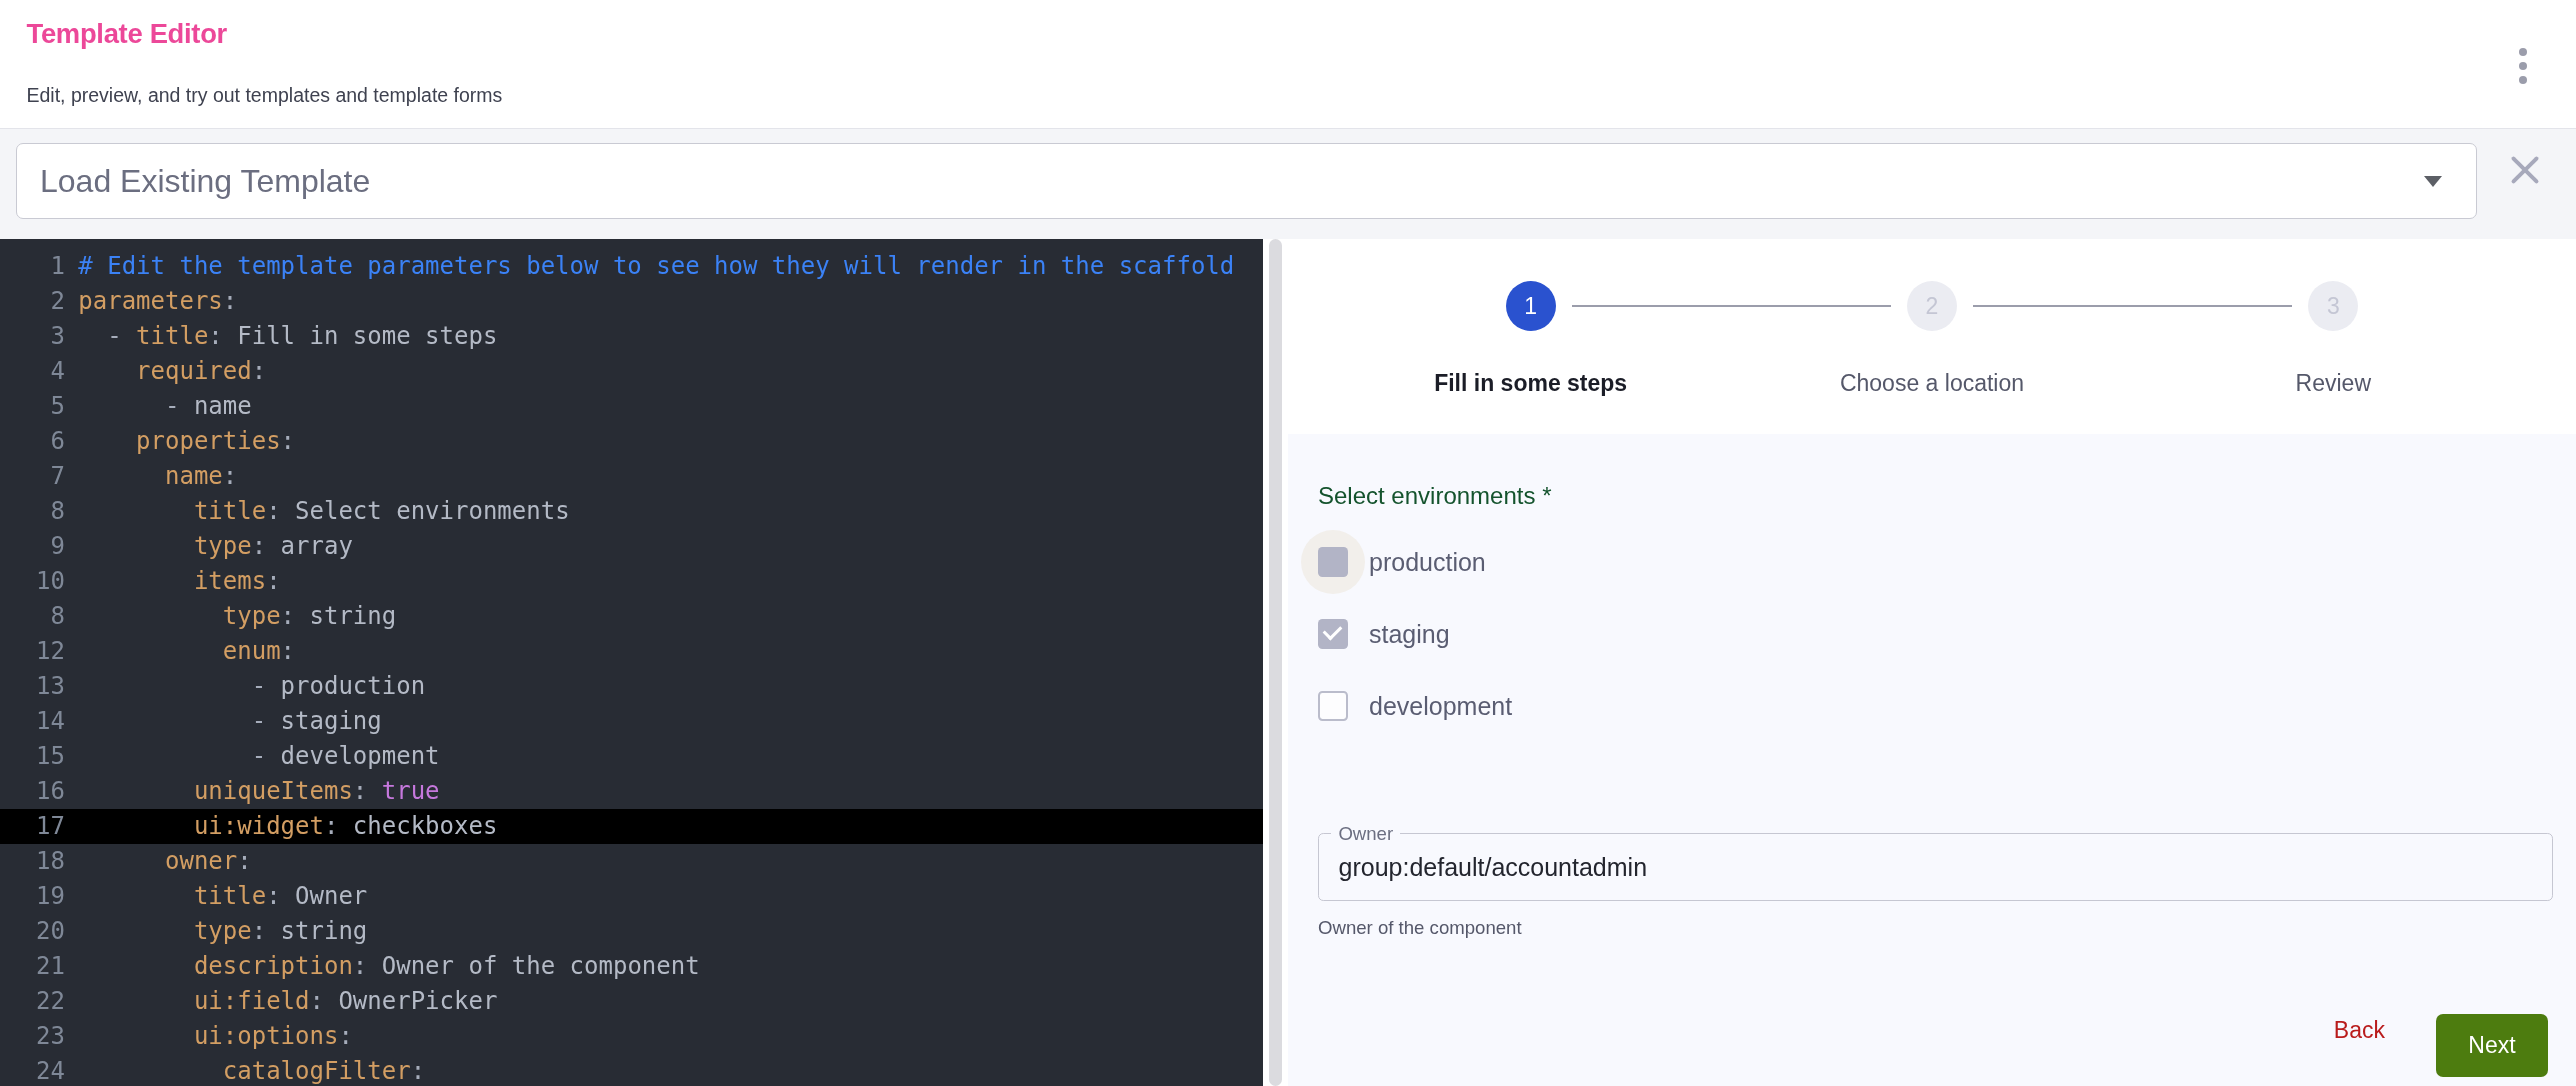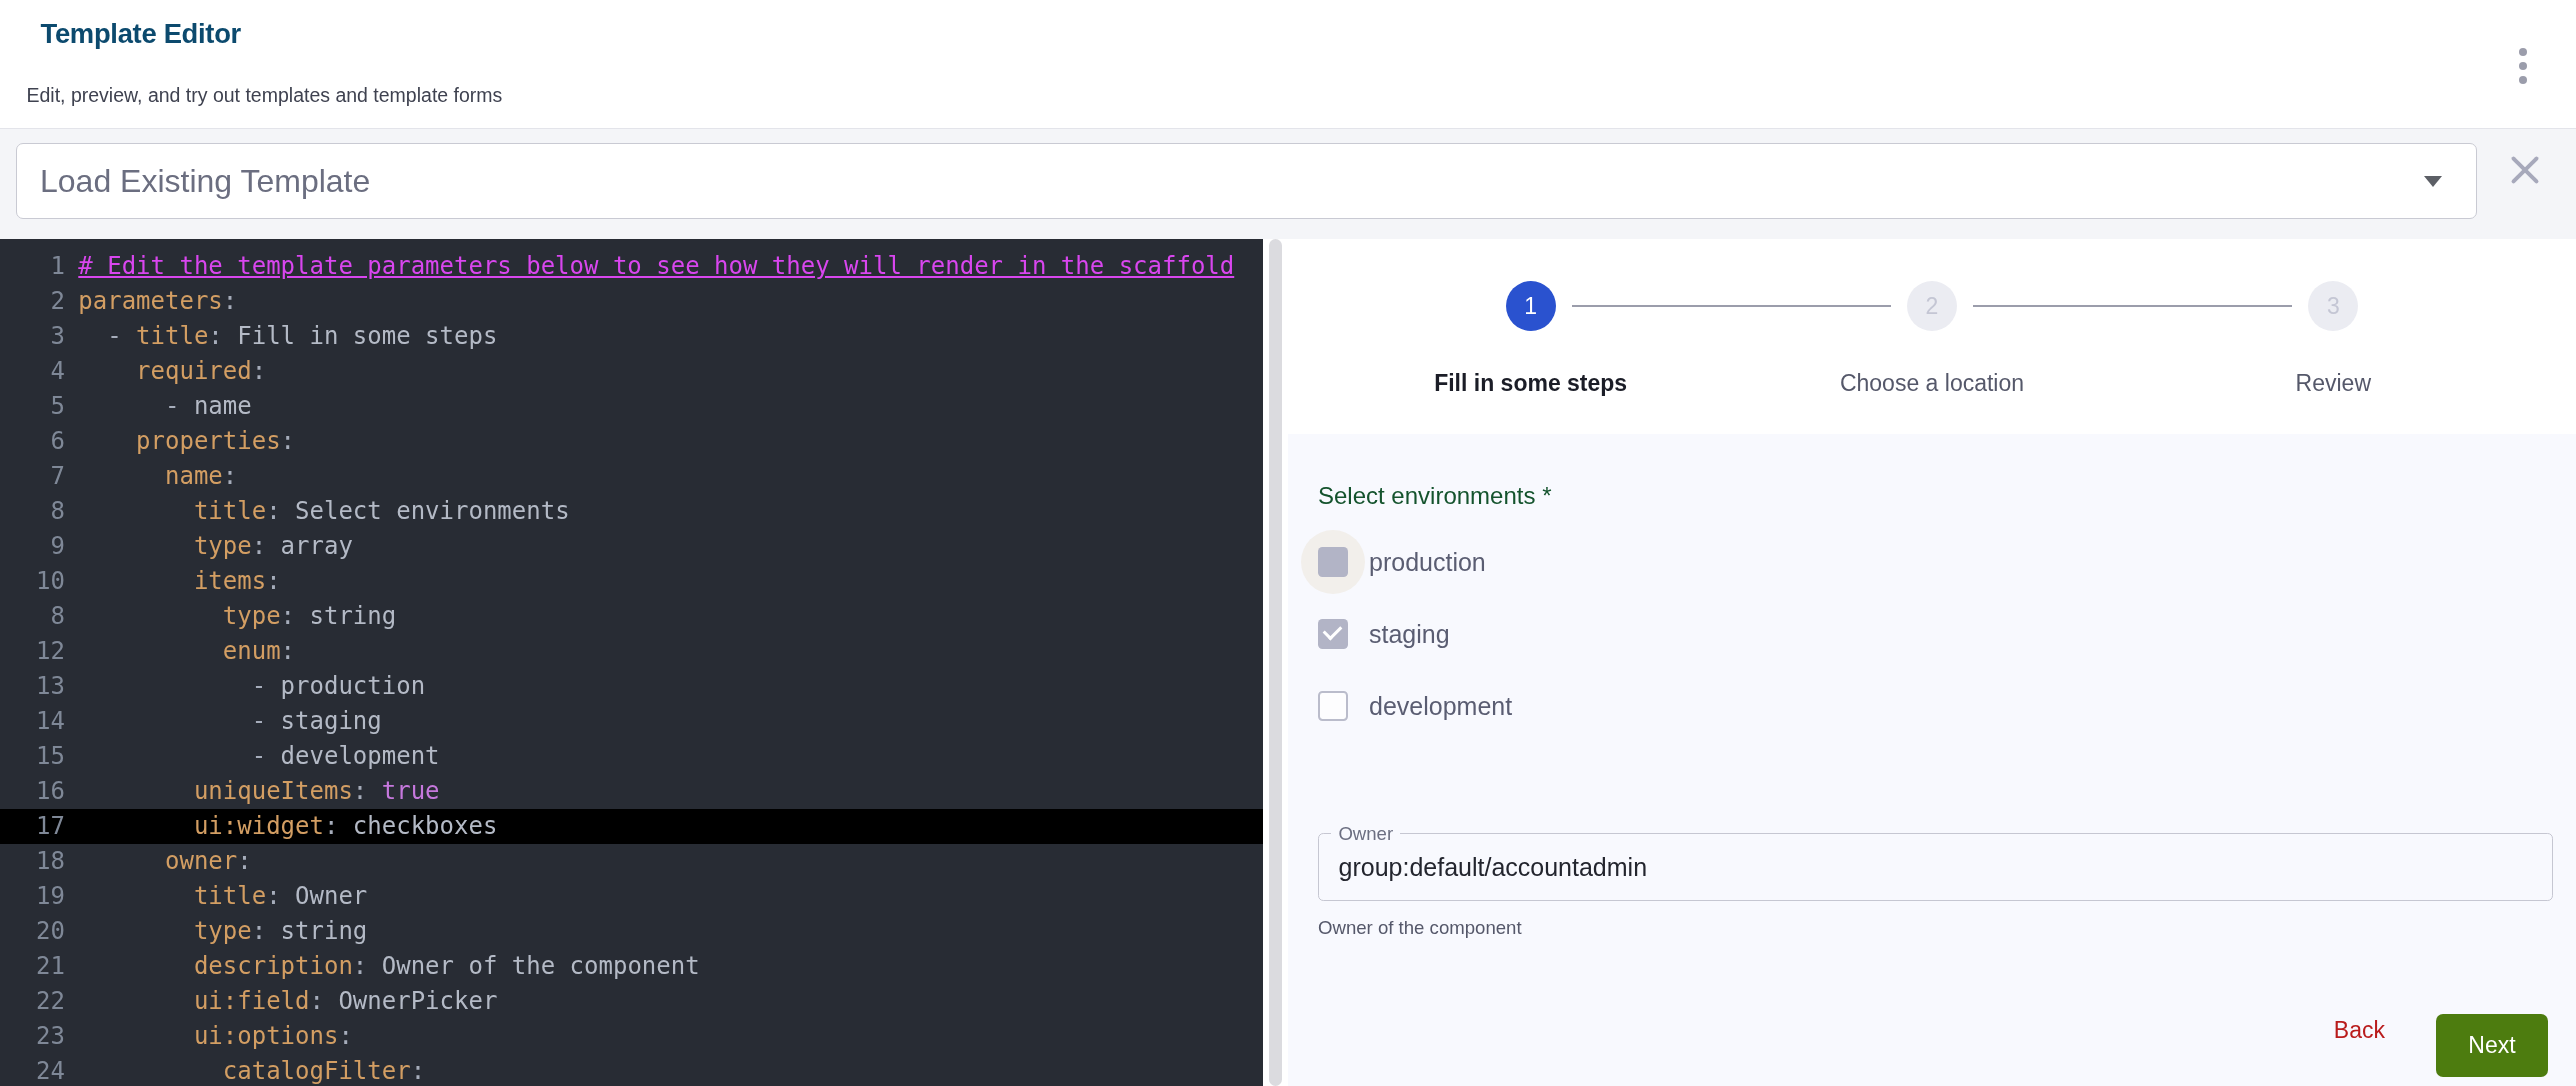--- a/index.html
+++ b/index.html
@@ -2,21 +2,21 @@
 <html style="font-size:14px"><head>
 <meta charset="utf-8">
 <style>
   * { margin:0; padding:0; box-sizing:border-box; }
   html,body { width:2576px; height:1086px; overflow:hidden; background:#ffffff;
               font-family:"Liberation Sans", sans-serif; }
 
   
   .header { position:relative; height:129px; background:#ffffff;
             border-bottom:0.9px solid #e3e4ea; padding:17.7px 0 0 26.5px; }
-  .page-title { font-size:27.4px; font-weight:700; color:#0c4a6e; letter-spacing:-0.3px;margin-left:14px; }
+  .page-title { font-size:27.4px; font-weight:700; color:#ec4899; letter-spacing:-0.3px; }
   .page-subtitle { margin-top:34px; font-size:19.5px; color:#3f4250; }
   .kebab { position:absolute; right:46px; top:44px; display:flex; flex-direction:column;
            gap:6.2px; padding:3.5px; cursor:pointer; }
   .kebab .dot { width:8px; height:8px; border-radius:50%; background:#9b9dab; }
 
   
   .toolbar { position:relative; height:110px; background:#f4f5f8; }
   .select-box { position:absolute; left:16px; top:14px; width:2461px; height:76px;
                 background:#fff; border:0.9px solid #c9cad3; border-radius:7px;
                 display:flex; align-items:center; padding:0 23px; cursor:pointer; }
@@ -31,21 +31,21 @@
   .main { display:flex; height:847px; }
 
   
   .editor { width:1263px; background:#282c34; overflow:hidden; padding-top:9.7px;
             font-family:"DejaVu Sans Mono", monospace; font-size:24px; line-height:35px; }
   .line { display:flex; white-space:pre; }
   .line.hl { background:#000000; }
   .ln { width:65px; flex:none; text-align:right; color:#7f8897; }
   .lt { padding-left:13.3px; }
   .tok.k { color:#d39e63; }
-  .tok.c { color:#d946ef;text-decoration:underline; }
+  .tok.c { color:#3b82f6; }
   .tok.v { color:#b4bac6; }
   .tok.p { color:#a6adbb; }
   .tok.b { color:#c678dd; }
 
   
   .divider-zone { width:25px; background:#ffffff; display:flex; justify-content:center; }
   .divider-bar { width:13.3px; height:100%; background:#dbdbdf; border-radius:7px; cursor:col-resize; }
 
   
   .right { flex:1; display:flex; flex-direction:column; background:#ffffff; }

